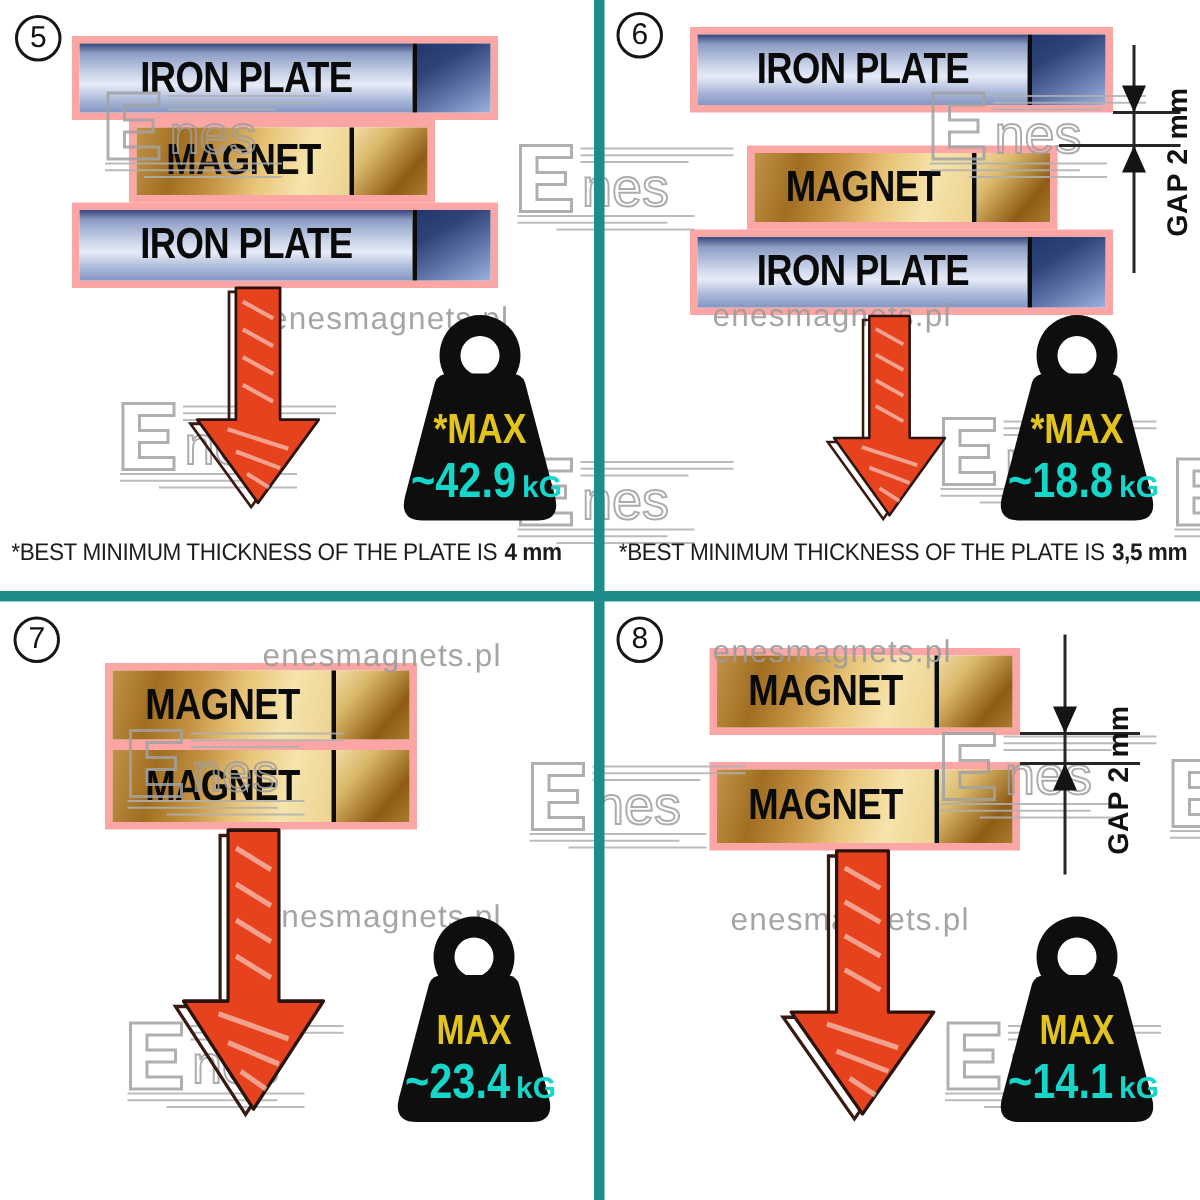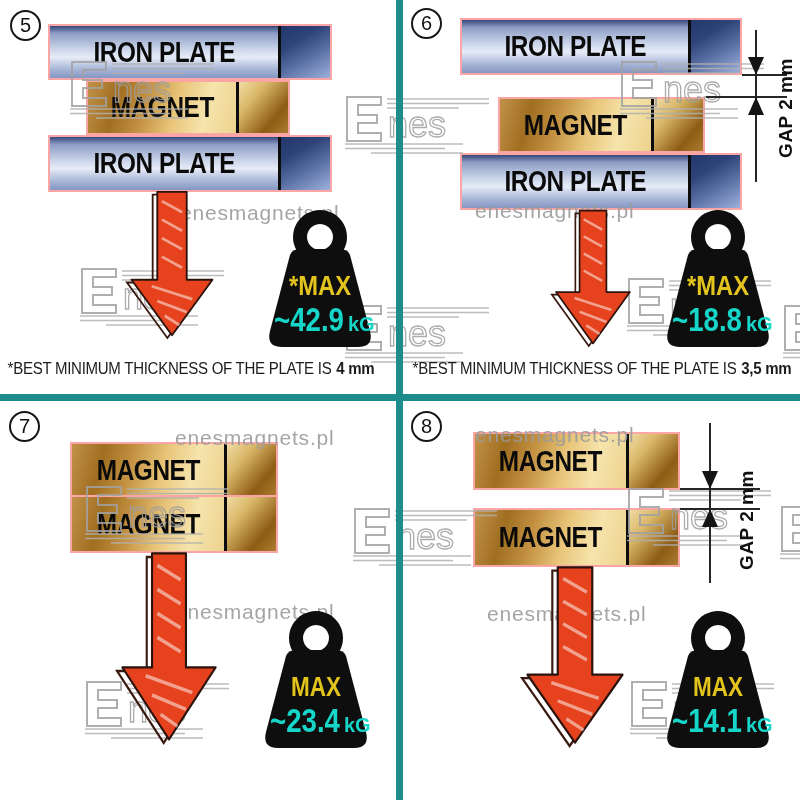--- a/index.html
+++ b/index.html
@@ -9,21 +9,21 @@
   
   .divider-h{position:absolute;left:0;width:800px;height:7px;background:#1f8c8c;z-index:5;}
   .divider-v{position:absolute;top:0;width:7px;height:800px;background:#1f8c8c;z-index:5;}
 
   
   .qnum{position:absolute;width:27px;height:27px;border:2px solid #161616;border-radius:50%;
         background:#fff;display:flex;align-items:center;justify-content:center;
         font-size:20px;color:#111;z-index:4;}
 
   
-  .bar{position:absolute;display:flex;border:2px solid #fca5a5;box-sizing:border-box;z-index:1;}
+  .bar{position:absolute;display:flex;border:5px solid #fca5a5;box-sizing:border-box;z-index:1;}
   .face{flex:1;display:flex;align-items:center;justify-content:center;}
   .cap{width:49px;border-left:3px solid #0c0c0c;}
   .plate-face{background:linear-gradient(180deg,#36477a 0%,#8c9cc4 14%,#ccd6ea 45%,#e6ebf7 60%,#aab8d8 82%,#8496c2 100%);}
   .plate-cap{background:linear-gradient(150deg,#22386c 0%,#2e4478 30%,#5a70a4 60%,#9cb0dc 100%);}
   .mag-face{background:linear-gradient(105deg,#c1924a 0%,#a06e20 20%,#c29040 38%,#e8c478 58%,#f6e4ac 78%,#ecd28e 100%);}
   .mag-cap{background:linear-gradient(130deg,#f0dca4 0%,#dab86a 30%,#8e5c14 72%,#aa7c30 100%);}
   .bar-label{font-weight:bold;font-size:29px;color:#0a0a0a;transform:scaleX(0.84);
              letter-spacing:-0.5px;white-space:nowrap;}
 
   

